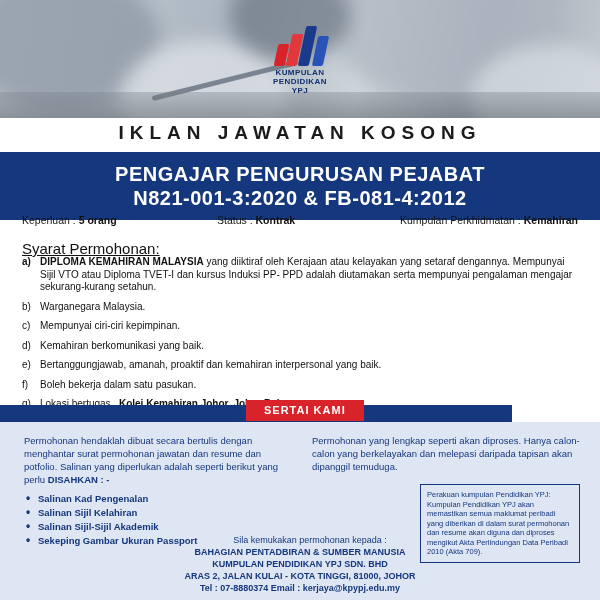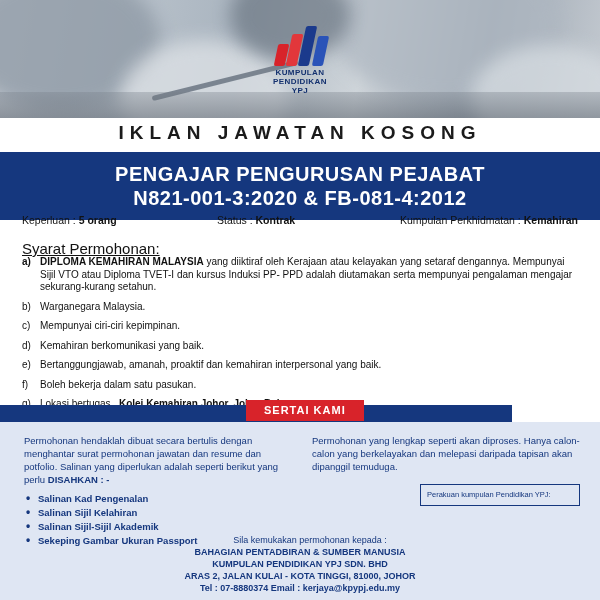--- a/index.html
+++ b/index.html
@@ -382,20 +382,21 @@
         <li>Salinan Sijil Kelahiran</li>
         <li>Salinan Sijil-Sijil Akademik</li>
         <li>Sekeping Gambar Ukuran Passport</li>
       </ul>
     </div>
 
     <div class="col-right">Permohonan yang lengkap seperti akan diproses. Hanya calon-calon yang berkelayakan dan melepasi daripada tapisan akan dipanggil temuduga.</div>
 
     <div class="notice-box">
       <div class="nb-title">Perakuan kumpulan Pendidikan YPJ:</div>
+      <div>Kumpulan Pendidikan YPJ akan memastikan semua maklumat peribadi yang diberikan di dalam surat permohonan dan resume akan diguna dan diproses mengikut Akta Perlindungan Data Peribadi 2010 (Akta 709).</div>
     </div>
 
     <div class="footer">
       <div class="f-lead">Sila kemukakan permohonan kepada :</div>
       <div class="f-bold">BAHAGIAN PENTADBIRAN &amp; SUMBER MANUSIA</div>
       <div class="f-bold">KUMPULAN PENDIDIKAN YPJ SDN. BHD</div>
       <div class="f-bold">ARAS 2, JALAN KULAI - KOTA TINGGI, 81000, JOHOR</div>
       <div class="f-bold">Tel : 07-8880374   Email : kerjaya@kpypj.edu.my</div>
     </div>
 

